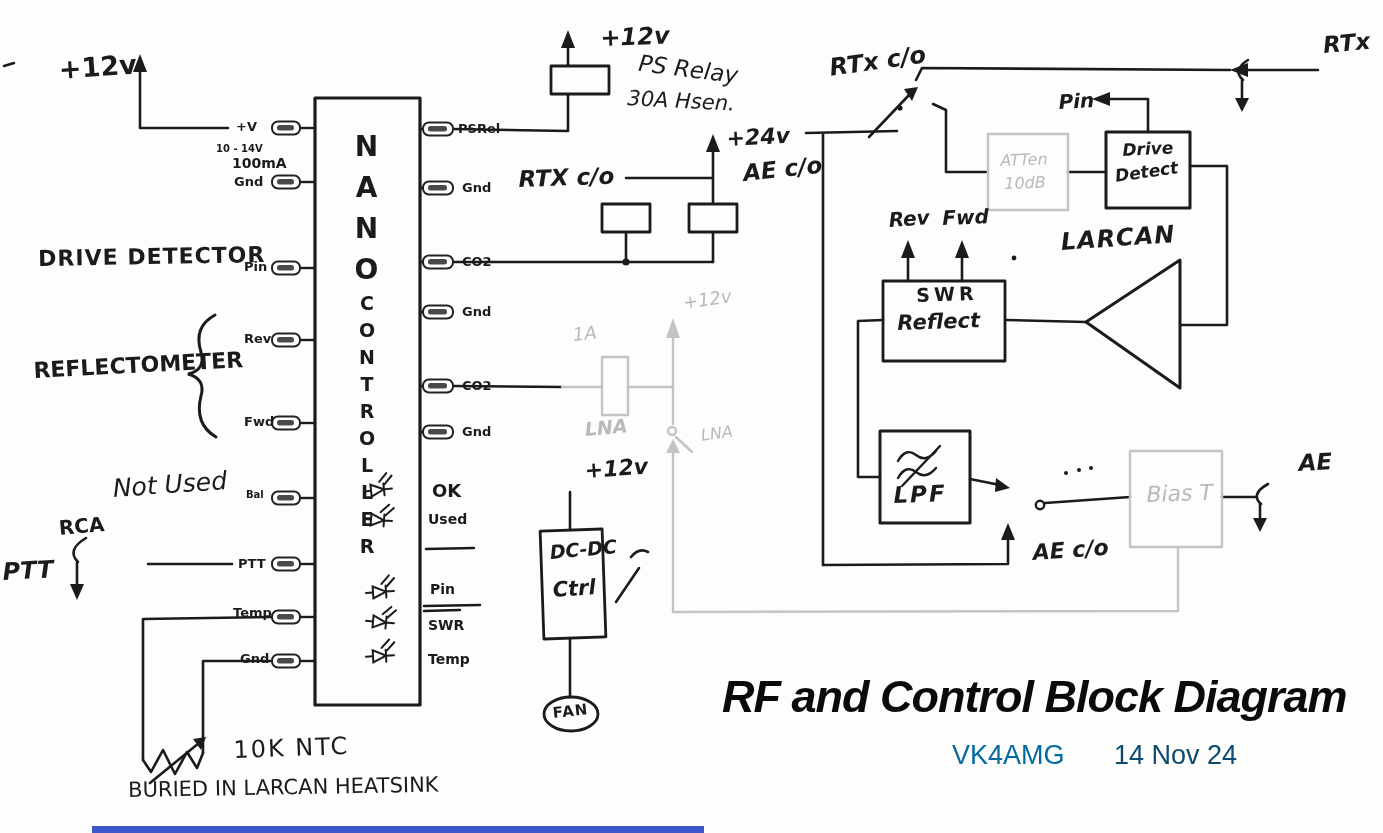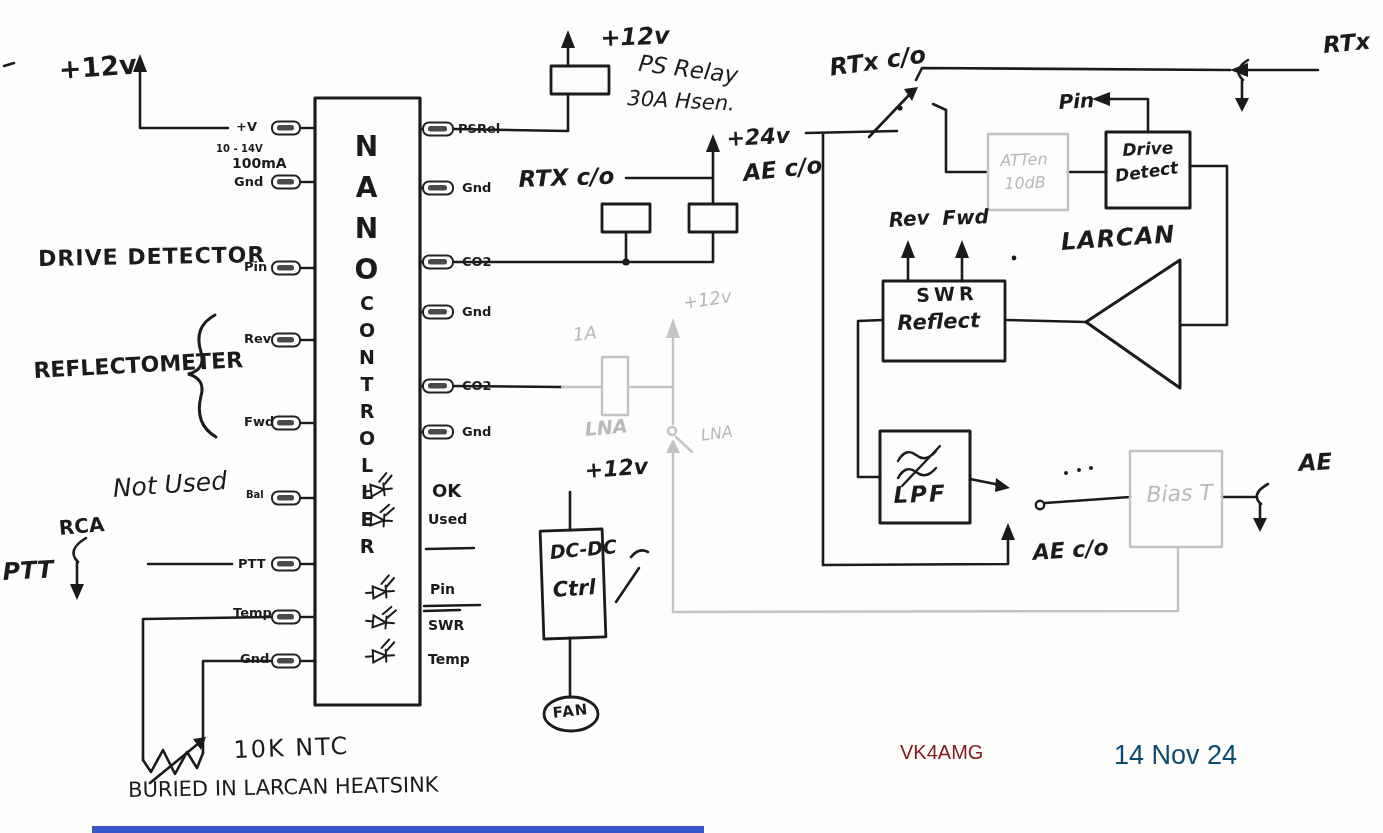--- a/index.html
+++ b/index.html
@@ -299,18 +299,19 @@
 <div class="lbl b i" style="left:888px;top:210px;font-size:20px;transform:rotate(-4deg)">Rev</div>
 <div class="lbl b i" style="left:942px;top:208px;font-size:20px;transform:rotate(-2deg)">Fwd</div>
 <div class="lbl b i" style="left:1060px;top:230px;font-size:24px;letter-spacing:1px;transform:rotate(-4deg)">LARCAN</div>
 <div class="lbl b" style="left:916px;top:286px;font-size:19px;letter-spacing:4px;transform:rotate(-2deg)">SWR</div>
 <div class="lbl b i" style="left:897px;top:313px;font-size:21px;transform:rotate(-2deg)">Reflect</div>
 <div class="lbl b i" style="left:893px;top:484px;font-size:23px;letter-spacing:2px;transform:rotate(-2deg)">LPF</div>
 <div class="lbl b i" style="left:1032px;top:542px;font-size:22px;transform:rotate(-4deg)">AE c/o</div>
 <div class="lbl i gray" style="left:1146px;top:484px;font-size:22px;transform:rotate(-2deg)">Bias T</div>
 <div class="lbl b i" style="left:1298px;top:452px;font-size:23px;transform:rotate(-3deg)">AE</div>
 
-<div class="lbl typed" style="left:900px;top:742px;font-size:20px;color:#7f1d1d">VK4AMG</div>
+<div class="lbl typed" style="left:722px;top:674px;font-size:45px;font-weight:bold;font-style:italic;letter-spacing:-1px;color:#0a0a0a">RF and Control Block Diagram</div>
+<div class="lbl typed" style="left:952px;top:742px;font-size:27px;color:#0369a1">VK4AMG</div>
 <div class="lbl typed" style="left:1114px;top:742px;font-size:27px;color:#0c4a6e">14 Nov 24</div>
 
 <div class="strip" style="left:92px;top:826px;width:612px;height:7px"></div>
 
 </div>
 
 </body></html>

